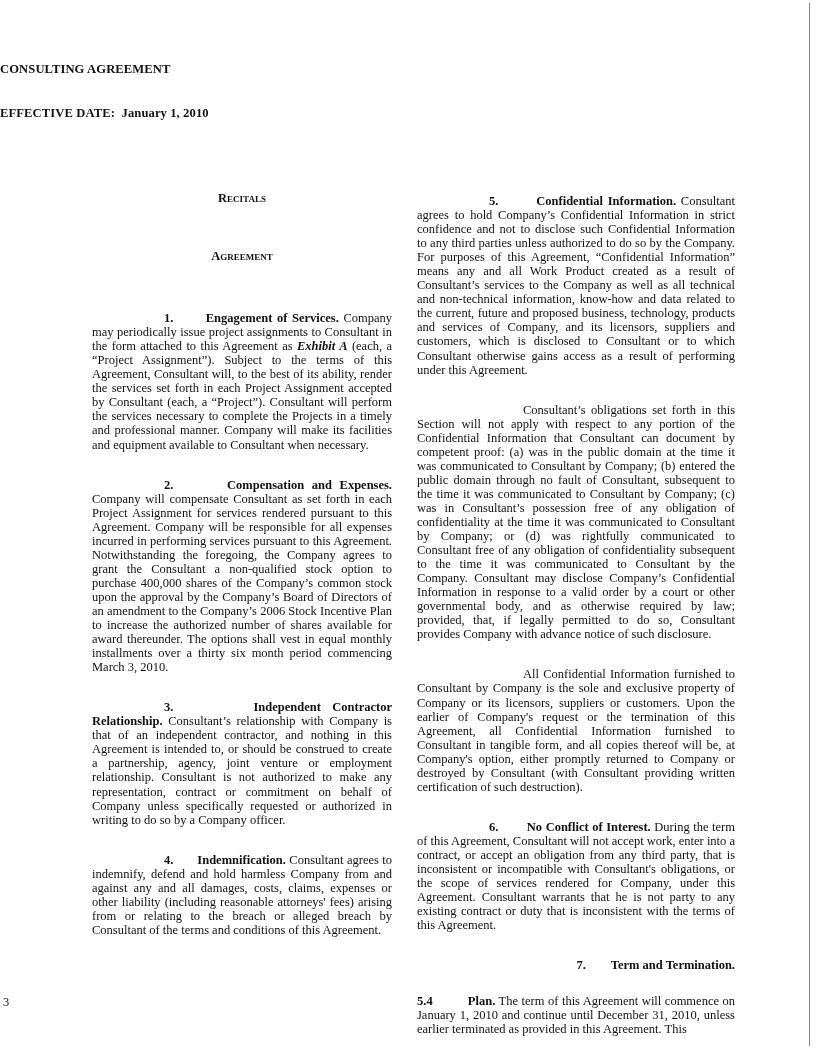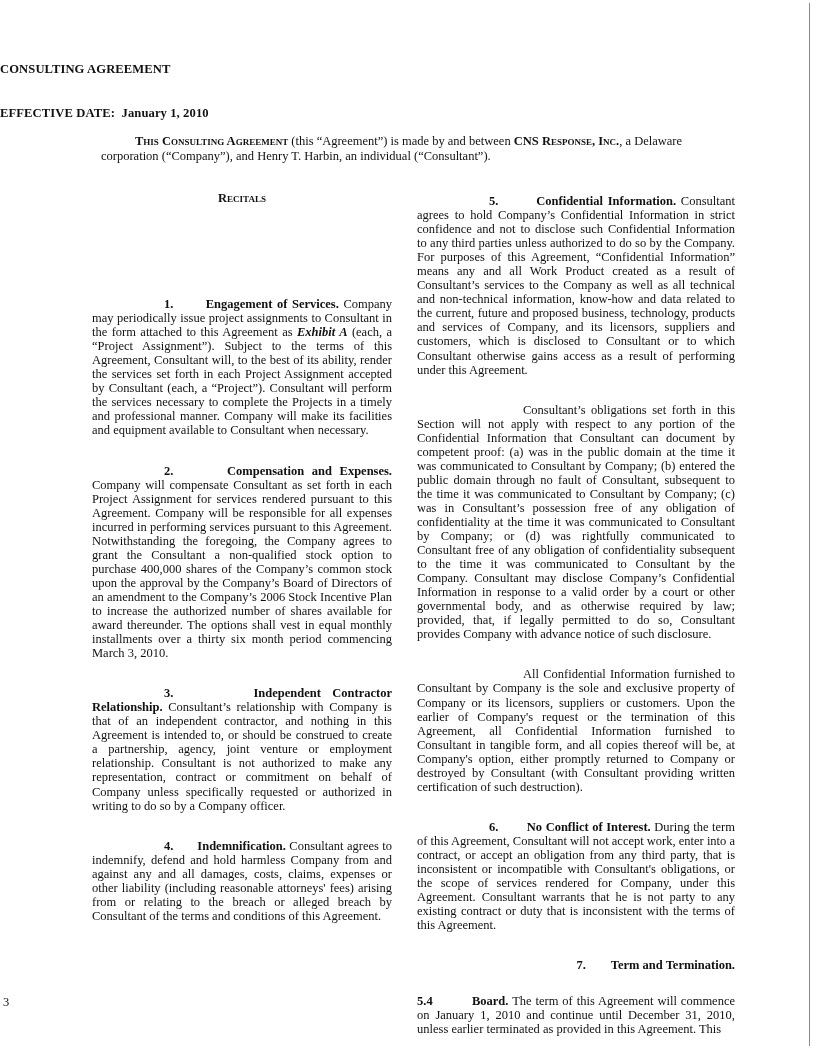--- a/index.html
+++ b/index.html
@@ -55,28 +55,26 @@
 <body>
 
 <div class="page">
 
   <div class="title main">CONSULTING AGREEMENT</div>
   <div class="title date">
     <span>EFFECTIVE DATE:</span>&nbsp;
     <span>January 1, 2010</span>
   </div>
 
-  <div class="intro">
-    <span class="indent"></span><span class="sc b">This Consulting Agreement</span><span> (this “Agreement”) is made by and between </span><span class="sc b">CNS Response, Inc.</span><span>, a Delaware corporation (“Company”), and Henry T. Harbin, an individual (“Consultant”).</span>
-  </div>
 
   <div class="col left">
     <p class="heading">Recitals</p>
     <div class="gap-m"></div>
     <div class="gap-m"></div>
+    <p class="heading">Agreement</p>
     <div class="gap-m"></div>
     <div class="gap-l"></div>
 
     <p class="ti"><span class="num">1.</span>&nbsp;&nbsp;&nbsp;&nbsp;&nbsp;&nbsp;&nbsp;<span class="sec-head">Engagement of Services.</span><span> Company may periodically issue project assignments to Consultant in the form attached to this Agreement as </span><span class="exhibit">Exhibit A</span><span> (each, a “Project Assignment”).  Subject to the terms of this Agreement, Consultant will, to the best of its ability, render the services set forth in each Project Assignment accepted by Consultant (each, a “Project”).  Consultant will perform the services necessary to complete the Projects in a timely and professional manner. Company will make its facilities and equipment available to Consultant when necessary.</span></p>
     <div class="gap-l"></div>
 
     <p class="ti"><span class="num">2.</span>&nbsp;&nbsp;&nbsp;&nbsp;&nbsp;&nbsp;&nbsp;<span class="sec-head">Compensation and Expenses.</span><span> Company will compensate Consultant as set forth in each Project Assignment for services rendered pursuant to this Agreement. Company will be responsible for all expenses incurred in performing services pursuant to this Agreement.  Notwithstanding the foregoing, the Company agrees to grant the Consultant a non-qualified stock option to purchase 400,000 shares of the Company’s common stock upon the approval by the Company’s Board of Directors of an amendment to the Company’s 2006 Stock Incentive Plan to increase the authorized number of shares available for award thereunder.  The options shall vest in equal monthly installments over a thirty six month period commencing March 3, 2010.</span></p>
     <div class="gap-l"></div>
 
     <p class="ti"><span class="num">3.</span>&nbsp;&nbsp;&nbsp;&nbsp;&nbsp;&nbsp;&nbsp;<span class="sec-head">Independent Contractor Relationship.</span><span> Consultant’s relationship with Company is that of an independent contractor, and nothing in this Agreement is intended to, or should be construed to create a partnership, agency, joint venture or employment relationship.  Consultant is not authorized to make any representation, contract or commitment on behalf of Company unless specifically requested or authorized in writing to do so by a Company officer.</span></p>
@@ -92,19 +90,19 @@
     <div class="gap-l"></div>
     <p class="ti-lg">All Confidential Information furnished to Consultant by Company is the sole and exclusive property of Company or its licensors, suppliers or customers. Upon the earlier of Company's request or the termination of this Agreement, all Confidential Information furnished to Consultant in tangible form, and all copies thereof will be, at Company's option, either promptly returned to Company or destroyed by Consultant (with Consultant providing written certification of such destruction).</p>
     <div class="gap-l"></div>
 
     <p class="ti"><span class="num">6.</span>&nbsp;&nbsp;&nbsp;&nbsp;&nbsp;&nbsp;&nbsp;&nbsp;<span class="sec-head">No Conflict of Interest.</span><span> During the term of this Agreement, Consultant will not accept work, enter into a contract, or accept an obligation from any third party, that is inconsistent or incompatible with Consultant's obligations, or the scope of services rendered for Company, under this Agreement. Consultant warrants that he is not party to any existing contract or duty that is inconsistent with the terms of this Agreement.</span></p>
     <div class="gap-l"></div>
 
     <p class="sec7"><span class="num">7.</span>&nbsp;&nbsp;&nbsp;&nbsp;&nbsp;&nbsp;&nbsp;&nbsp;<span class="sec-head">Term and Termination.</span></p>
     <div class="gap-m"></div>
 
-    <p><span class="num">5.4</span>&nbsp;&nbsp;&nbsp;&nbsp;&nbsp;&nbsp;&nbsp;&nbsp;&nbsp;&nbsp;<span class="sec-head">Board.</span><span>  The term of this Agreement will commence on January 1, 2010 and continue until December 31, 2010, unless earlier terminated as provided in this Agreement.  This</span></p>
+    <p><span class="num">5.4</span>&nbsp;&nbsp;&nbsp;&nbsp;&nbsp;&nbsp;&nbsp;&nbsp;&nbsp;&nbsp;<span class="sec-head">Plan.</span><span>  The term of this Agreement will commence on January 1, 2010 and continue until December 31, 2010, unless earlier terminated as provided in this Agreement.  This</span></p>
   </div>
 
   <div class="pagenum"><span>1 of 3</span></div>
 
   <div class="scan-line"></div>
 </div>
 
 </body></html>

